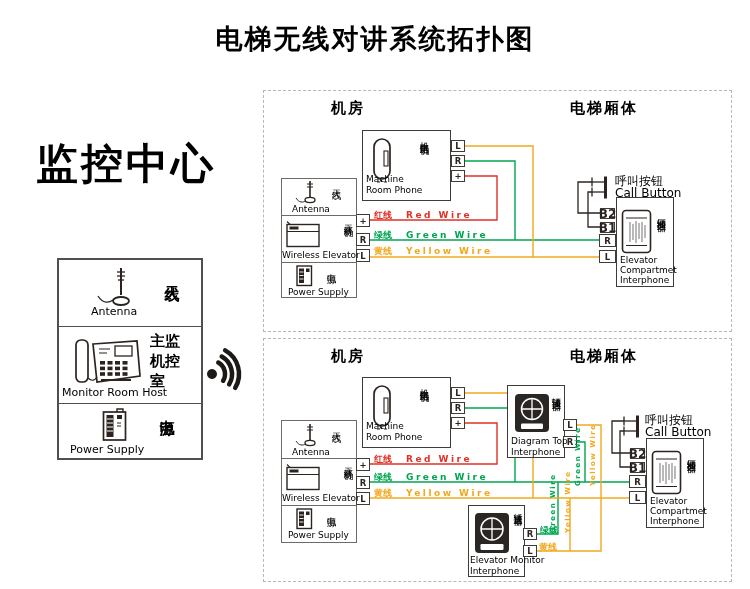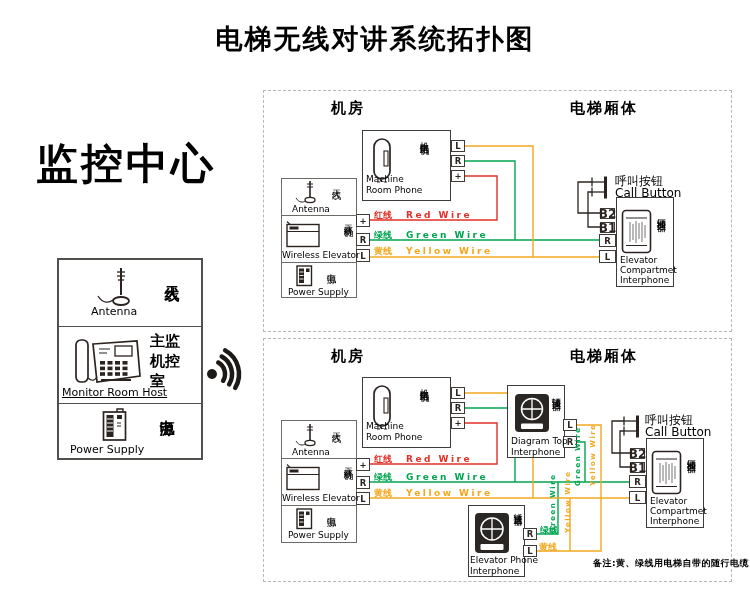--- a/index.html
+++ b/index.html
@@ -120,21 +120,21 @@
         <rect x="42" y="32.6" width="5" height="3.6"></rect>
         <rect x="49.5" y="32.6" width="5" height="3.6"></rect>
       <rect x="27" y="38.2" width="5" height="3.6"></rect>
         <rect x="34.5" y="38.2" width="5" height="3.6"></rect>
         <rect x="42" y="38.2" width="5" height="3.6"></rect>
         <rect x="49.5" y="38.2" width="5" height="3.6"></rect>
     </g>
     <path d="M28,46 H58" stroke="#2b2320" stroke-width="2"></path>
   </svg>
   <div class="t z17 cn2" style="left:150px;top:331px;">主监机控室</div>
-  <div class="t cap11" style="left:62px;top:386px;text-decoration:underline;">Monitor Room Host</div>
+  <div class="t cap11" style="left:62px;top:386px;">Monitor Room Host</div>
 
   <svg class="icon" style="left:102px;top:408px;" width="26" height="34" viewBox="0 0 26 34">
     <rect x="1.5" y="4" width="22" height="28" fill="none" stroke="#2b2320" stroke-width="1.7"></rect>
     <path d="M15,4 V1 H21 V4" fill="none" stroke="#2b2320" stroke-width="1.4"></path>
     <rect x="4.5" y="7" width="7" height="22" fill="#2b2320"></rect>
     <path d="M5,11 H11 M5,15 H11 M5,19 H11 M5,23 H11" stroke="#fff" stroke-width="1"></path>
     <rect x="15" y="7" width="5" height="4" fill="#2b2320"></rect>
     <path d="M15,15 H19 M15,18 H19" stroke="#2b2320" stroke-width="1.2"></path>
   </svg>
   <div class="t z17 vt" style="left:157px;top:408px;">电源</div>
@@ -314,25 +314,24 @@
 
   <div class="cbox" style="left:468px;top:505px;width:57px;height:72px;z-index:5;"></div>
   <svg class="icon" style="left:474px;top:512px;z-index:6;" width="36" height="42" viewBox="0 0 36 42">
     <rect x="1" y="1" width="34" height="40" rx="4" fill="#2a2623"></rect>
     <circle cx="18" cy="17" r="11" fill="none" stroke="#fff" stroke-width="1.5"></circle>
     <path d="M18,6 V28 M7,17 H29" stroke="#fff" stroke-width="1.3"></path>
     <rect x="6.5" y="32" width="23" height="6" rx="1.2" fill="#fff"></rect>
   </svg>
   <div class="t vt" style="left:511px;top:506px;font-size:9px;letter-spacing:1px;z-index:6;">轿底通话器</div>
   <div class="t" style="left:470px;top:555px;font-size:9px;line-height:10.5px;z-index:6;">
-    <div>Elevator Phone</div>
+    <div>Elevator Monitor</div>
     <div>Interphone</div>
   </div>
   <div class="term" style="left:523px;top:528px;width:14px;height:12px;">R</div>
   <div class="term" style="left:523px;top:545px;width:14px;height:12px;">L</div>
   <div class="wl" style="left: 540px; top: 524px; color: rgb(0, 165, 81);">绿线</div>
   <div class="wl" style="left: 539px; top: 541px; color: rgb(242, 168, 30);">黄线</div>
   <div class="vlabel" style="left: 549px; top: 533px; color: rgb(0, 165, 81);">Green Wire</div>
   <div class="vlabel" style="left: 564px; top: 533px; color: rgb(242, 168, 30);">Yellow Wire</div>
 
-  <div class="t note" style="left:593px;top:557px;">备注:黄、绿线用电梯自带的随行电缆</div>
 
 </div>
 
 </body></html>

